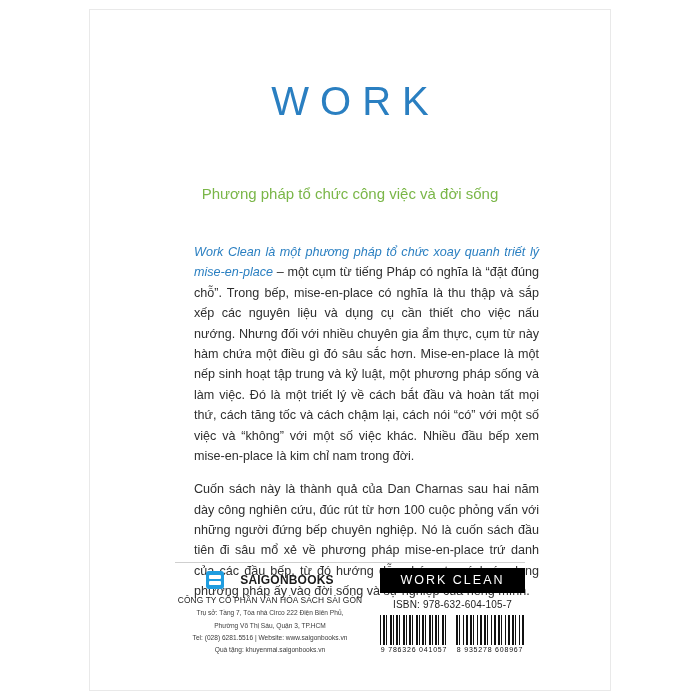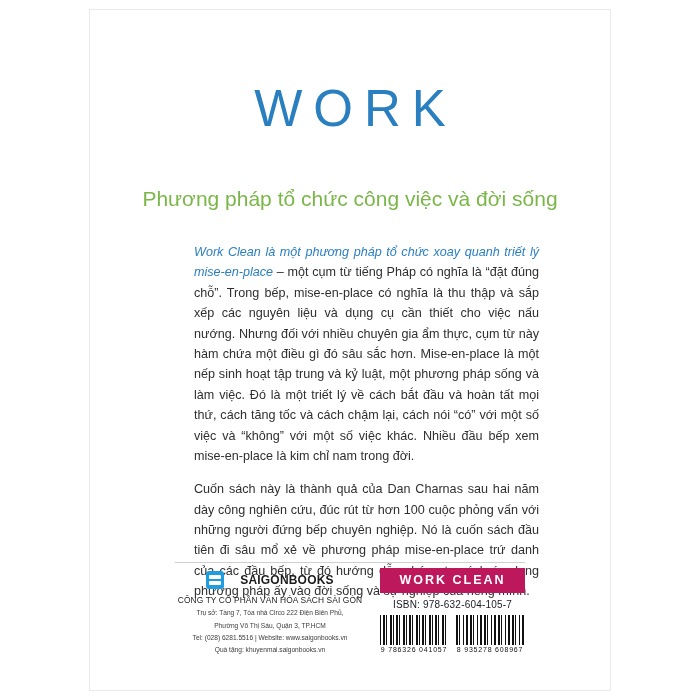--- a/index.html
+++ b/index.html
@@ -32,36 +32,36 @@
   .title-block {
     position: absolute;
     left: 0;
     top: 65px;
     width: 520px;
     text-align: center;
   }
   .title-line {
     font-family: "Liberation Sans", sans-serif;
     font-weight: 400;
-    font-size: 51px;
+    font-size: 40px;
     letter-spacing: 11px;
     color: #2a7fc1;
     line-height: 1.32;
     text-indent: 11px;
   }
   
   .subtitle-block {
     position: absolute;
     left: 0;
     top: 172px;
     width: 520px;
     text-align: center;
   }
   .subtitle-line {
-    font-size: 21px;
+    font-size: 15px;
     color: #7ab648;
     line-height: 1.62;
     font-weight: 400;
   }
   
   .body-block {
     position: absolute;
     left: 104px;
     top: 232px;
     width: 345px;
@@ -163,27 +163,27 @@
     margin-top: 3px;
   }
   
   .right-block {
     position: absolute;
     left: 290px;
     top: 6px;
     width: 145px;
   }
   .strip {
-    background: #be185d;
+    background: #000000;
     color: #ffffff;
     text-align: center;
     font-size: 12.5px;
     letter-spacing: 2px;
     padding: 5px 0 6px 0;
-    font-weight: 700;
+    font-weight: 400;
   }
   .isbn {
     text-align: center;
     font-size: 10px;
     color: #1b1b1b;
     margin-top: 6px;
     letter-spacing: 0.2px;
   }
   .barcodes {
     display: flex;

